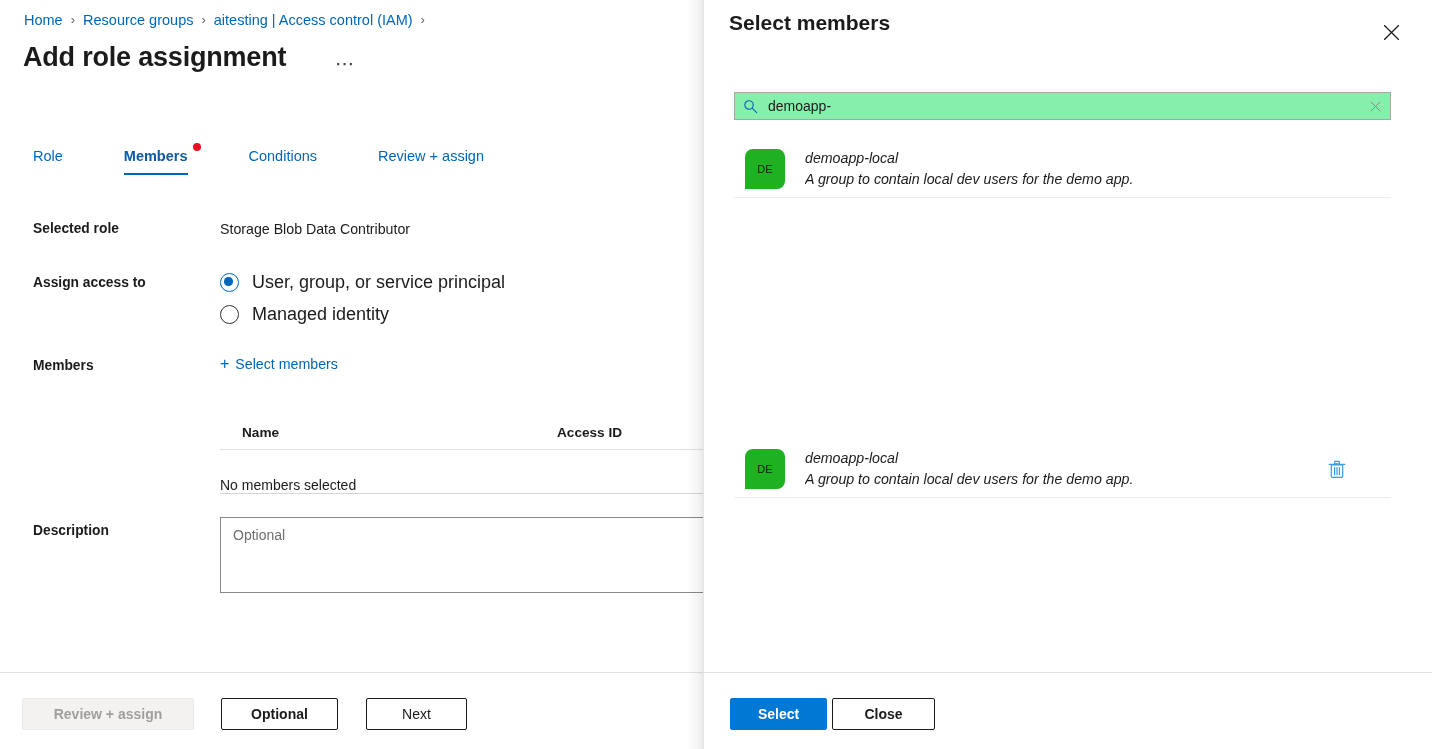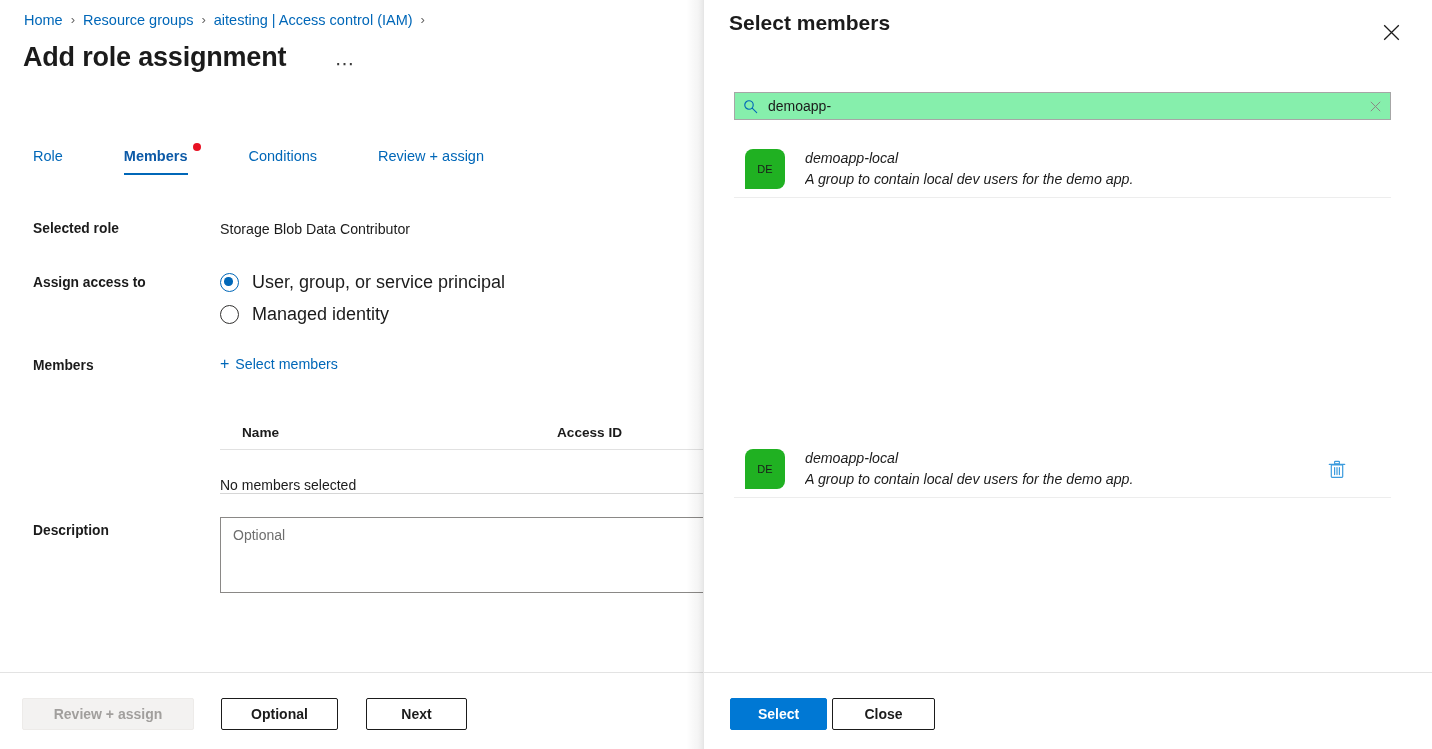--- a/index.html
+++ b/index.html
@@ -178,21 +178,21 @@
   .btn-disabled {
     background: #f3f2f1; border: 1px solid #edebe9; color: #a19f9d;
     cursor: default;
   }
   .btn-primary {
     background: #0078d4; border: 1px solid #0078d4; color: #ffffff;
     font-weight: bold;
   }
   #btn-review-assign { position: absolute; left: 22px; top: 698px; width: 172px; font-weight: bold; }
   #btn-previous      { position: absolute; left: 221px; top: 698px; width: 117px; font-weight: bold; }
-  #btn-next          { position: absolute; left: 366px; top: 698px; width: 101px; font-weight: bold; }
+  #btn-next          { position: absolute; left: 366px; top: 698px; width: 101px; font-weight: normal; }
 
   
   #panel-shadow {
     position: absolute; left: 686px; top: 0;
     width: 17px; height: 749px;
     background: linear-gradient(to right, rgba(0,0,0,0) 0%, rgba(0,0,0,0.045) 72%, rgba(0,0,0,0.085) 100%);
     pointer-events: none;
   }
   #panel {
     position: absolute; left: 703px; top: 0;

